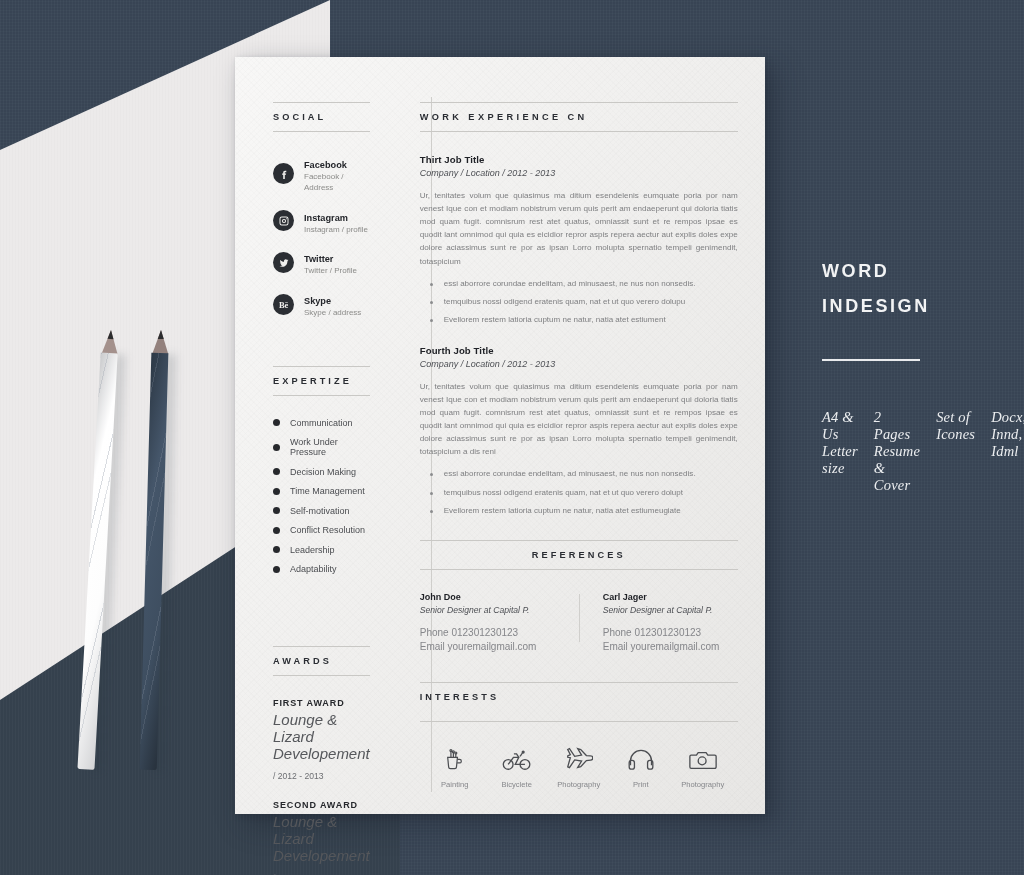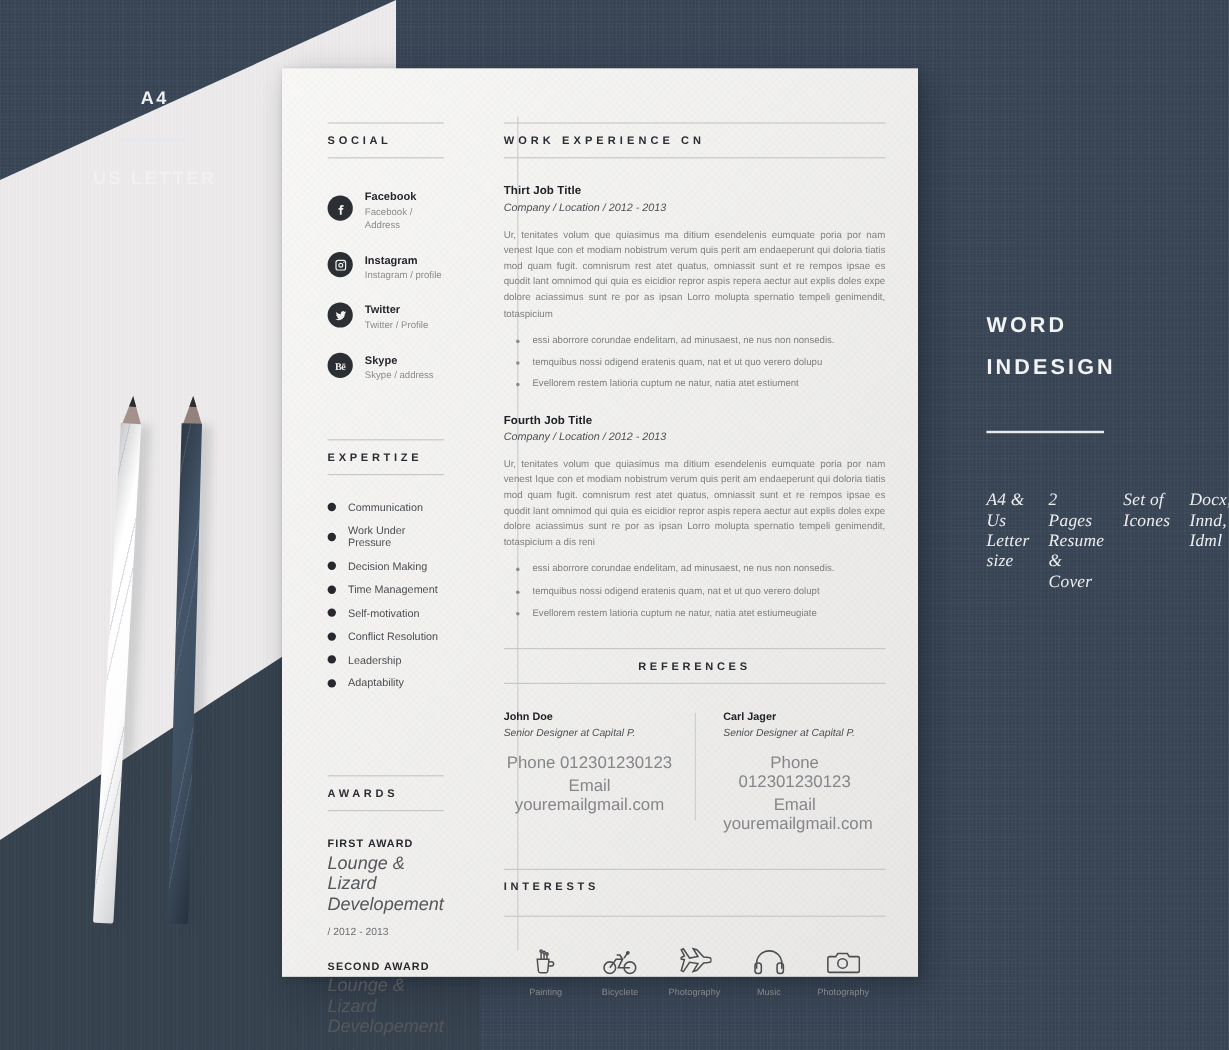--- a/index.html
+++ b/index.html
@@ -172,21 +172,21 @@
 
   .ref-head { margin-top: 22px; text-align: center; }
   .refs { display: flex; gap: 0; margin-top: 4px; }
   .ref { width: 50%; padding-right: 16px; position: relative; }
   .ref + .ref { padding-left: 24px; }
   .ref + .ref:before {
     content: ""; position: absolute; left: 0; top: 2px; bottom: 10px; width: 1px; background: #d0cfcc;
   }
   .ref-name { font-size: 9px; font-weight: 700; color: #202227; }
   .ref-role { font-size: 8.6px; font-style: italic; color: #4e5055; margin-top: 3px; }
-  .ref-line { font-size: 14px; color: #85868a; margin-top: 3px; text-align: center; }
+  .ref-line { font-size: 10px; color: #85868a; margin-top: 3px; }
   .ref-line.first { margin-top: 12px; }
 
   .int-head { margin-top: 30px; margin-bottom: 0; border-bottom: none; }
   .int-rule { height: 1px; background: #c9c8c5; margin-top: 10px; }
   .interests { display: flex; justify-content: space-between; margin-top: 20px; padding: 0 4px; }
   .interest { text-align: center; width: 62px; }
   .interest .ic { height: 30px; display: flex; align-items: flex-end; justify-content: center; }
   .interest svg { stroke: #4c4e52; fill: none; stroke-width: 1.5; }
   .interest .cap { font-size: 7.6px; color: #86878b; margin-top: 8px; }
 
@@ -200,25 +200,20 @@
 </style>
 </head>
 <body>
 
 <div class="stage">
 
   <div class="bg-navy"></div>
   <div class="bg-light"></div>
   <div class="bg-navy-bottom"></div>
 
-  <div class="left-labels">
-    <div class="lbl-a4">A4</div>
-    <div class="lbl-rule"></div>
-    <div class="lbl-usletter">US LETTER</div>
-  </div>
 
   <div class="pencils">
     <div class="pencil" id="pencil-white">
       <div class="shadow"></div>
       <div class="tip"></div>
       <div class="lead"></div>
       <div class="body"></div>
     </div>
     <div class="pencil" id="pencil-navy">
       <div class="shadow"></div>
@@ -422,21 +417,21 @@
           </div>
 
           <div class="interest">
             <div class="ic">
               <svg viewBox="0 0 32 26" width="28" height="24">
                 <path d="M4 19v-5a12 12 0 0124 0v5"></path>
                 <rect x="2.5" y="13.5" width="6" height="10" rx="2.6"></rect>
                 <rect x="23.5" y="13.5" width="6" height="10" rx="2.6"></rect>
               </svg>
             </div>
-            <div class="cap">Music</div>
+            <div class="cap">Print</div>
           </div>
 
           <div class="interest">
             <div class="ic">
               <svg viewBox="0 0 32 26" width="28" height="24">
                 <path d="M2.5 7.5h6l2-3h9l2 3h8a1.5 1.5 0 011.5 1.5v12a1.5 1.5 0 01-1.5 1.5H2.5A1.5 1.5 0 011 21V9a1.5 1.5 0 011.5-1.5z"></path>
                 <circle cx="15" cy="14" r="4.5"></circle>
               </svg>
             </div>
             <div class="cap">Photography</div>

